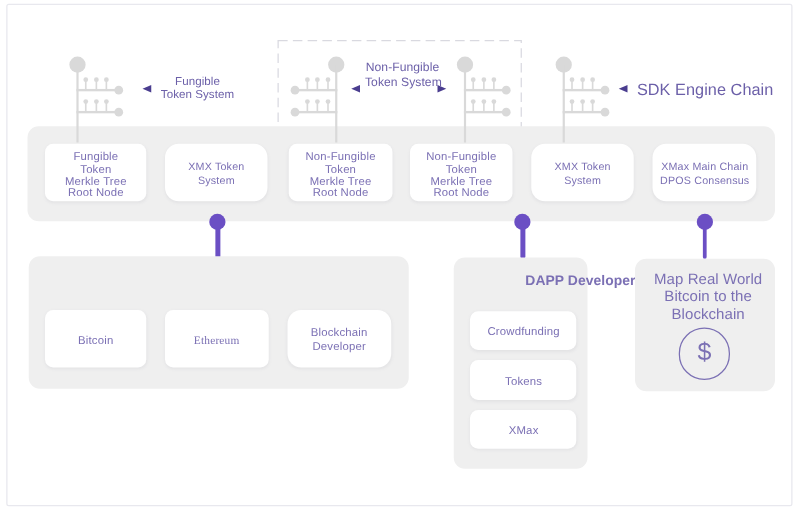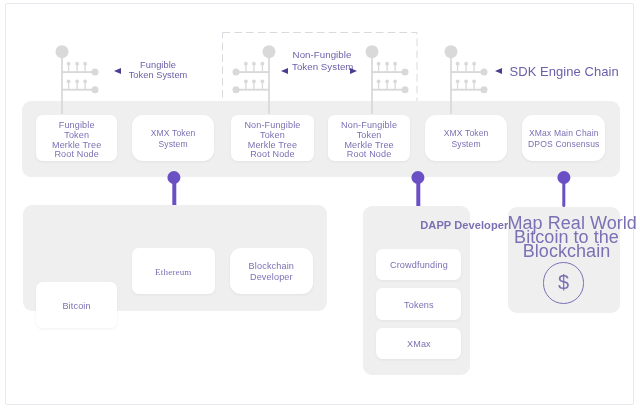--- a/index.html
+++ b/index.html
@@ -33,21 +33,21 @@
   .trow{top:114.8px;height:46.5px;}
   #tc1{left:36.2px; width:81px;}
   #tc2{left:131.7px;width:82.8px;}
   #tc3{left:230.6px;width:83.7px;}
   #tc4{left:327.9px;width:82.4px;}
   #tc5{left:425.4px;width:81.4px;}
   #tc6{left:522.1px;width:83.4px;}
 
   .brow{top:247.6px;height:46.6px;font-size:9.1px;line-height:11.3px;padding-top:3px;}
   .brow.two{font-size:9.1px;line-height:11.3px;padding-top:2.4px;}
-  #bc1{left:35.9px; width:81.4px;margin-top:34px;}
+  #bc1{left:35.9px; width:81.4px;}
   #bc2{left:131.7px;width:83.3px;font-family:Liberation Serif, serif;}
   #bc3{left:230.1px;width:82.5px;}
 
   .drow{left:376.3px;width:85.2px;height:31.6px;
         font-size:9.1px;line-height:11.3px;padding-top:3px;}
   #dc1{top:248.8px;}
   #dc2{top:288.2px;}
   #dc3{top:327.6px;}
 
   
@@ -79,21 +79,21 @@
   #conn-dapp {left:411.6px;}
   #conn-map  {left:557.4px;}
 
   
   .dapp-title{position:absolute;left:374.3px;top:219px;
               color:#7b70b4;font-size:11.1px;font-weight:bold;
               letter-spacing:0.05px;white-space:nowrap;margin-left:46px;}
 
   
   .map-text{position:absolute;left:507.5px;top:216px;width:118px;
-            color:#7b70b4;font-size:18px;line-height:14px;
+            color:#7b70b4;font-size:12px;line-height:14px;
             text-align:center;letter-spacing:0.05px;}
   .map-text span{display:block;white-space:nowrap;}
   .dollar{position:absolute;left:542.8px;top:262.4px;width:41.4px;height:41.4px;
           border:1.5px solid #7b70b4;border-radius:50%;box-sizing:border-box;
           display:flex;align-items:center;justify-content:center;padding-bottom:1.5px;
           color:#7b70b4;font-size:20px;font-weight:normal;}
 
   svg.tree{position:absolute;overflow:visible;}
   svg.dashed-box{position:absolute;left:220px;top:30px;}
 </style>

